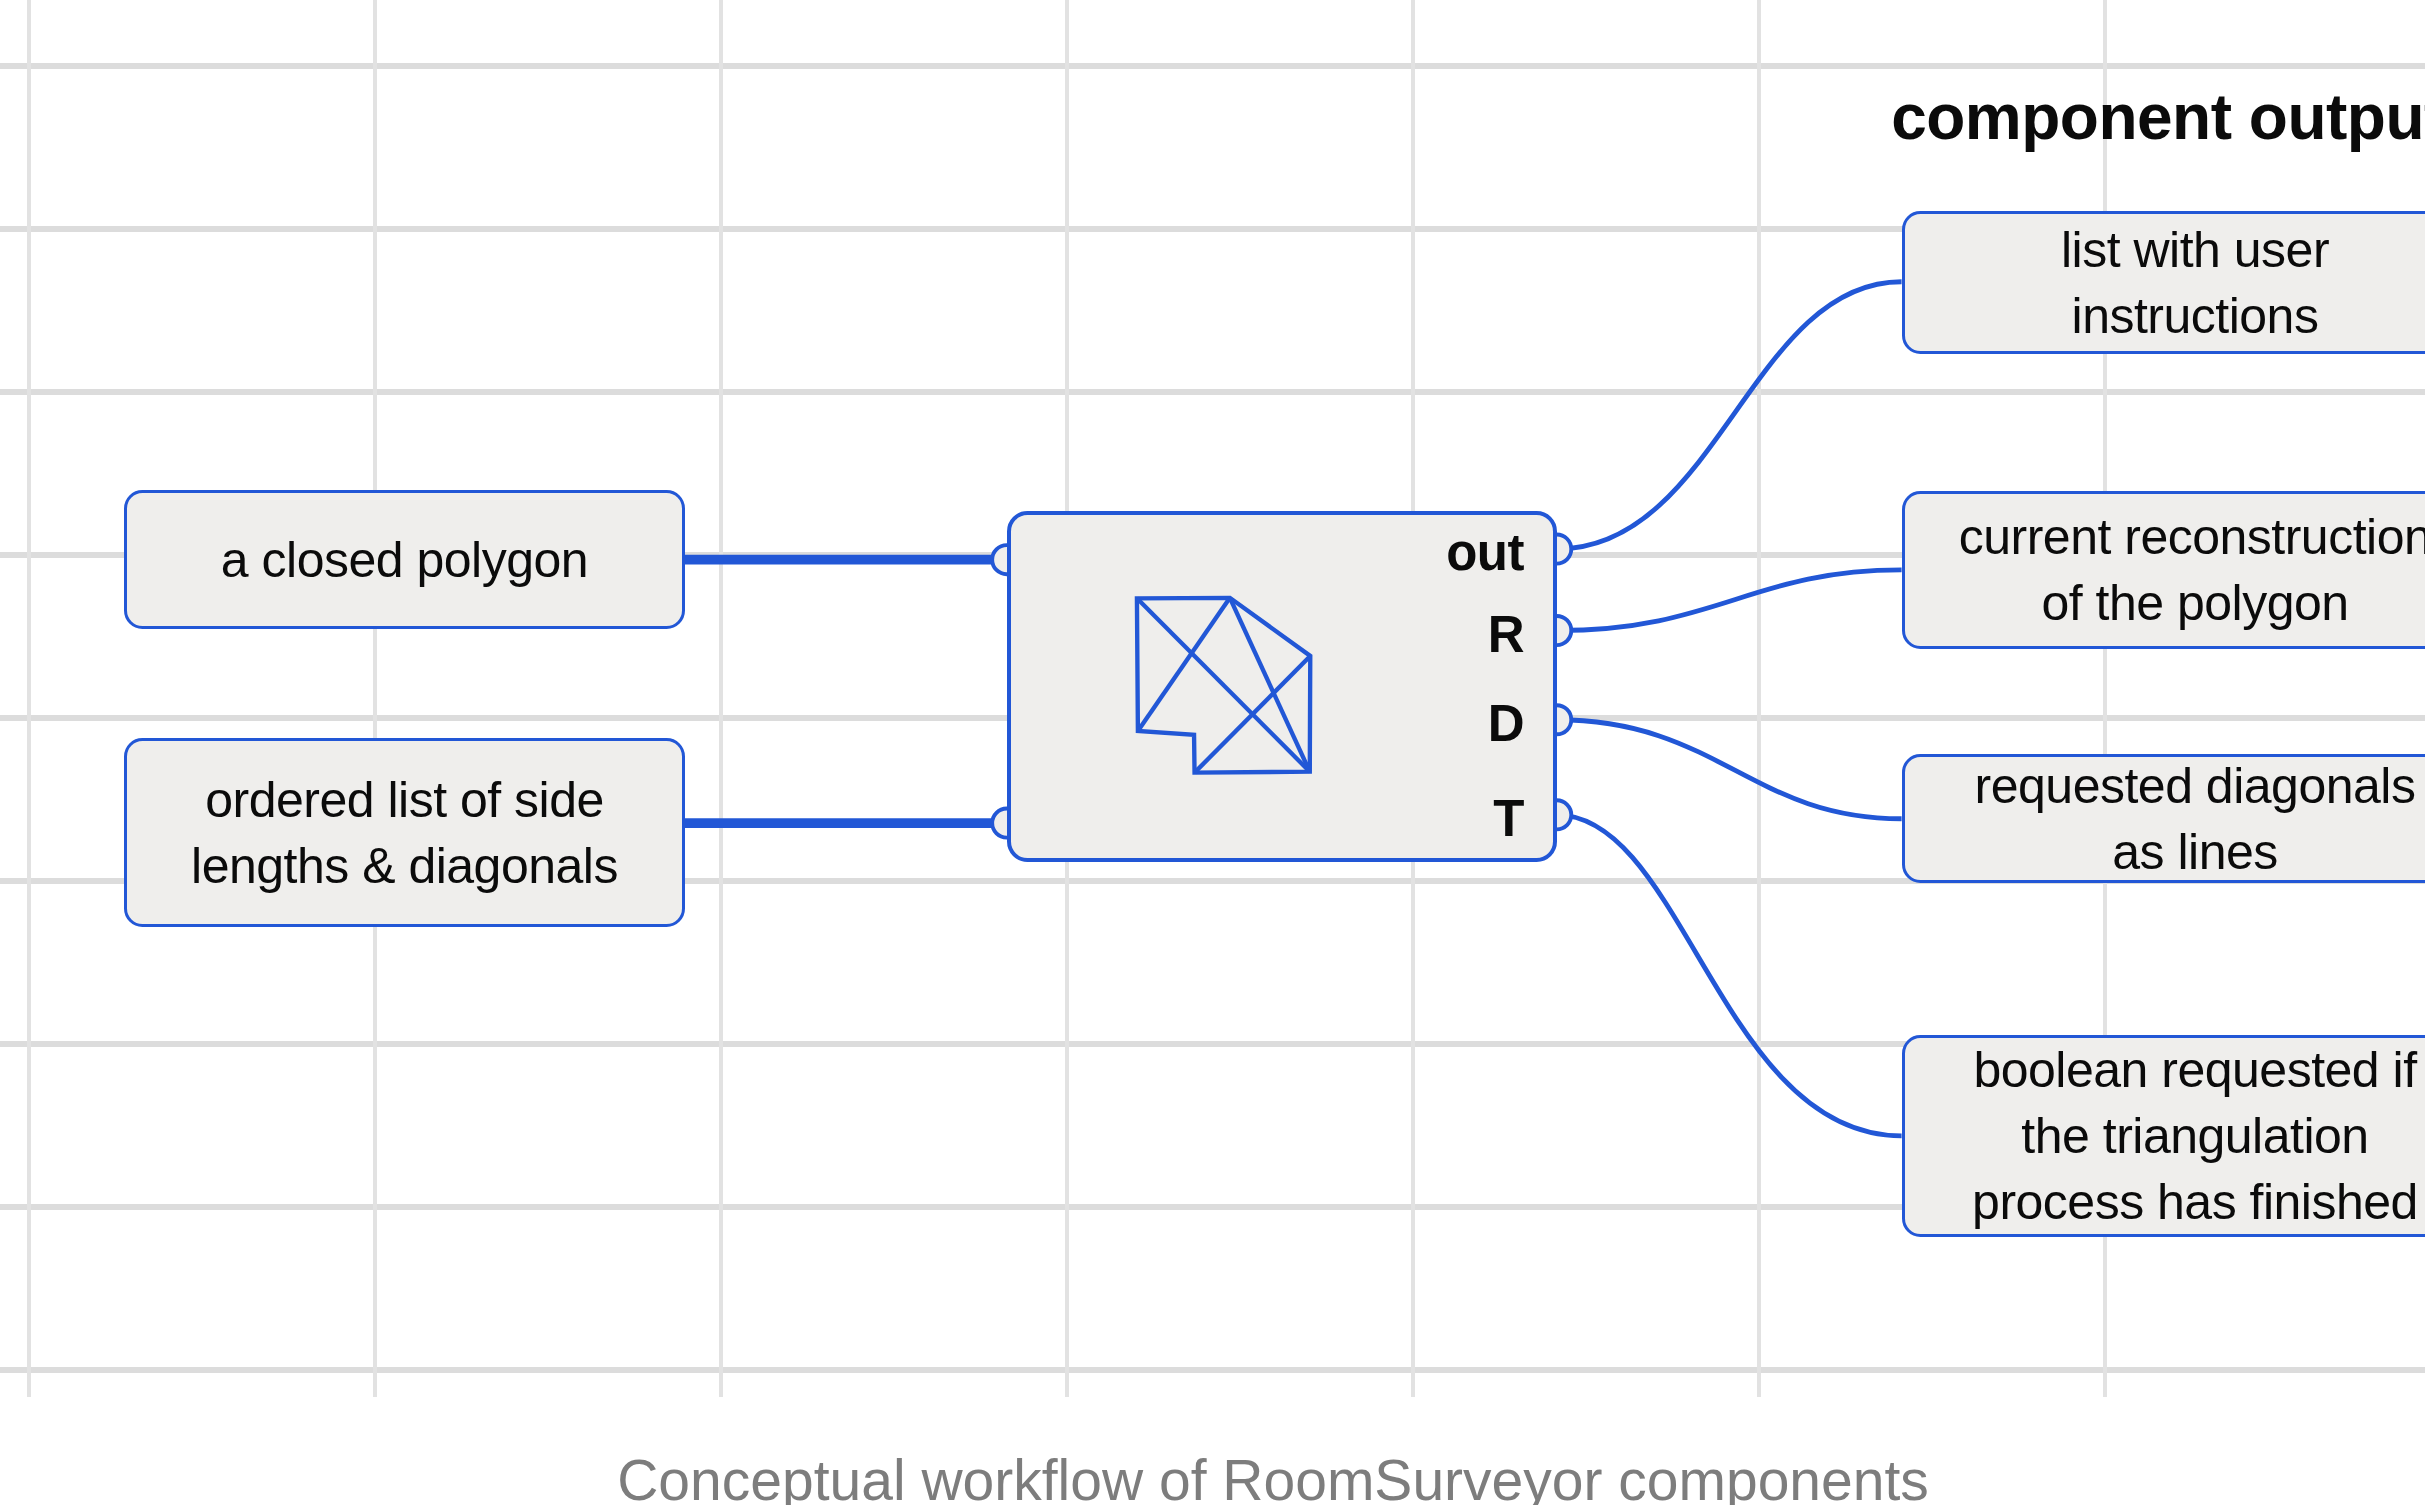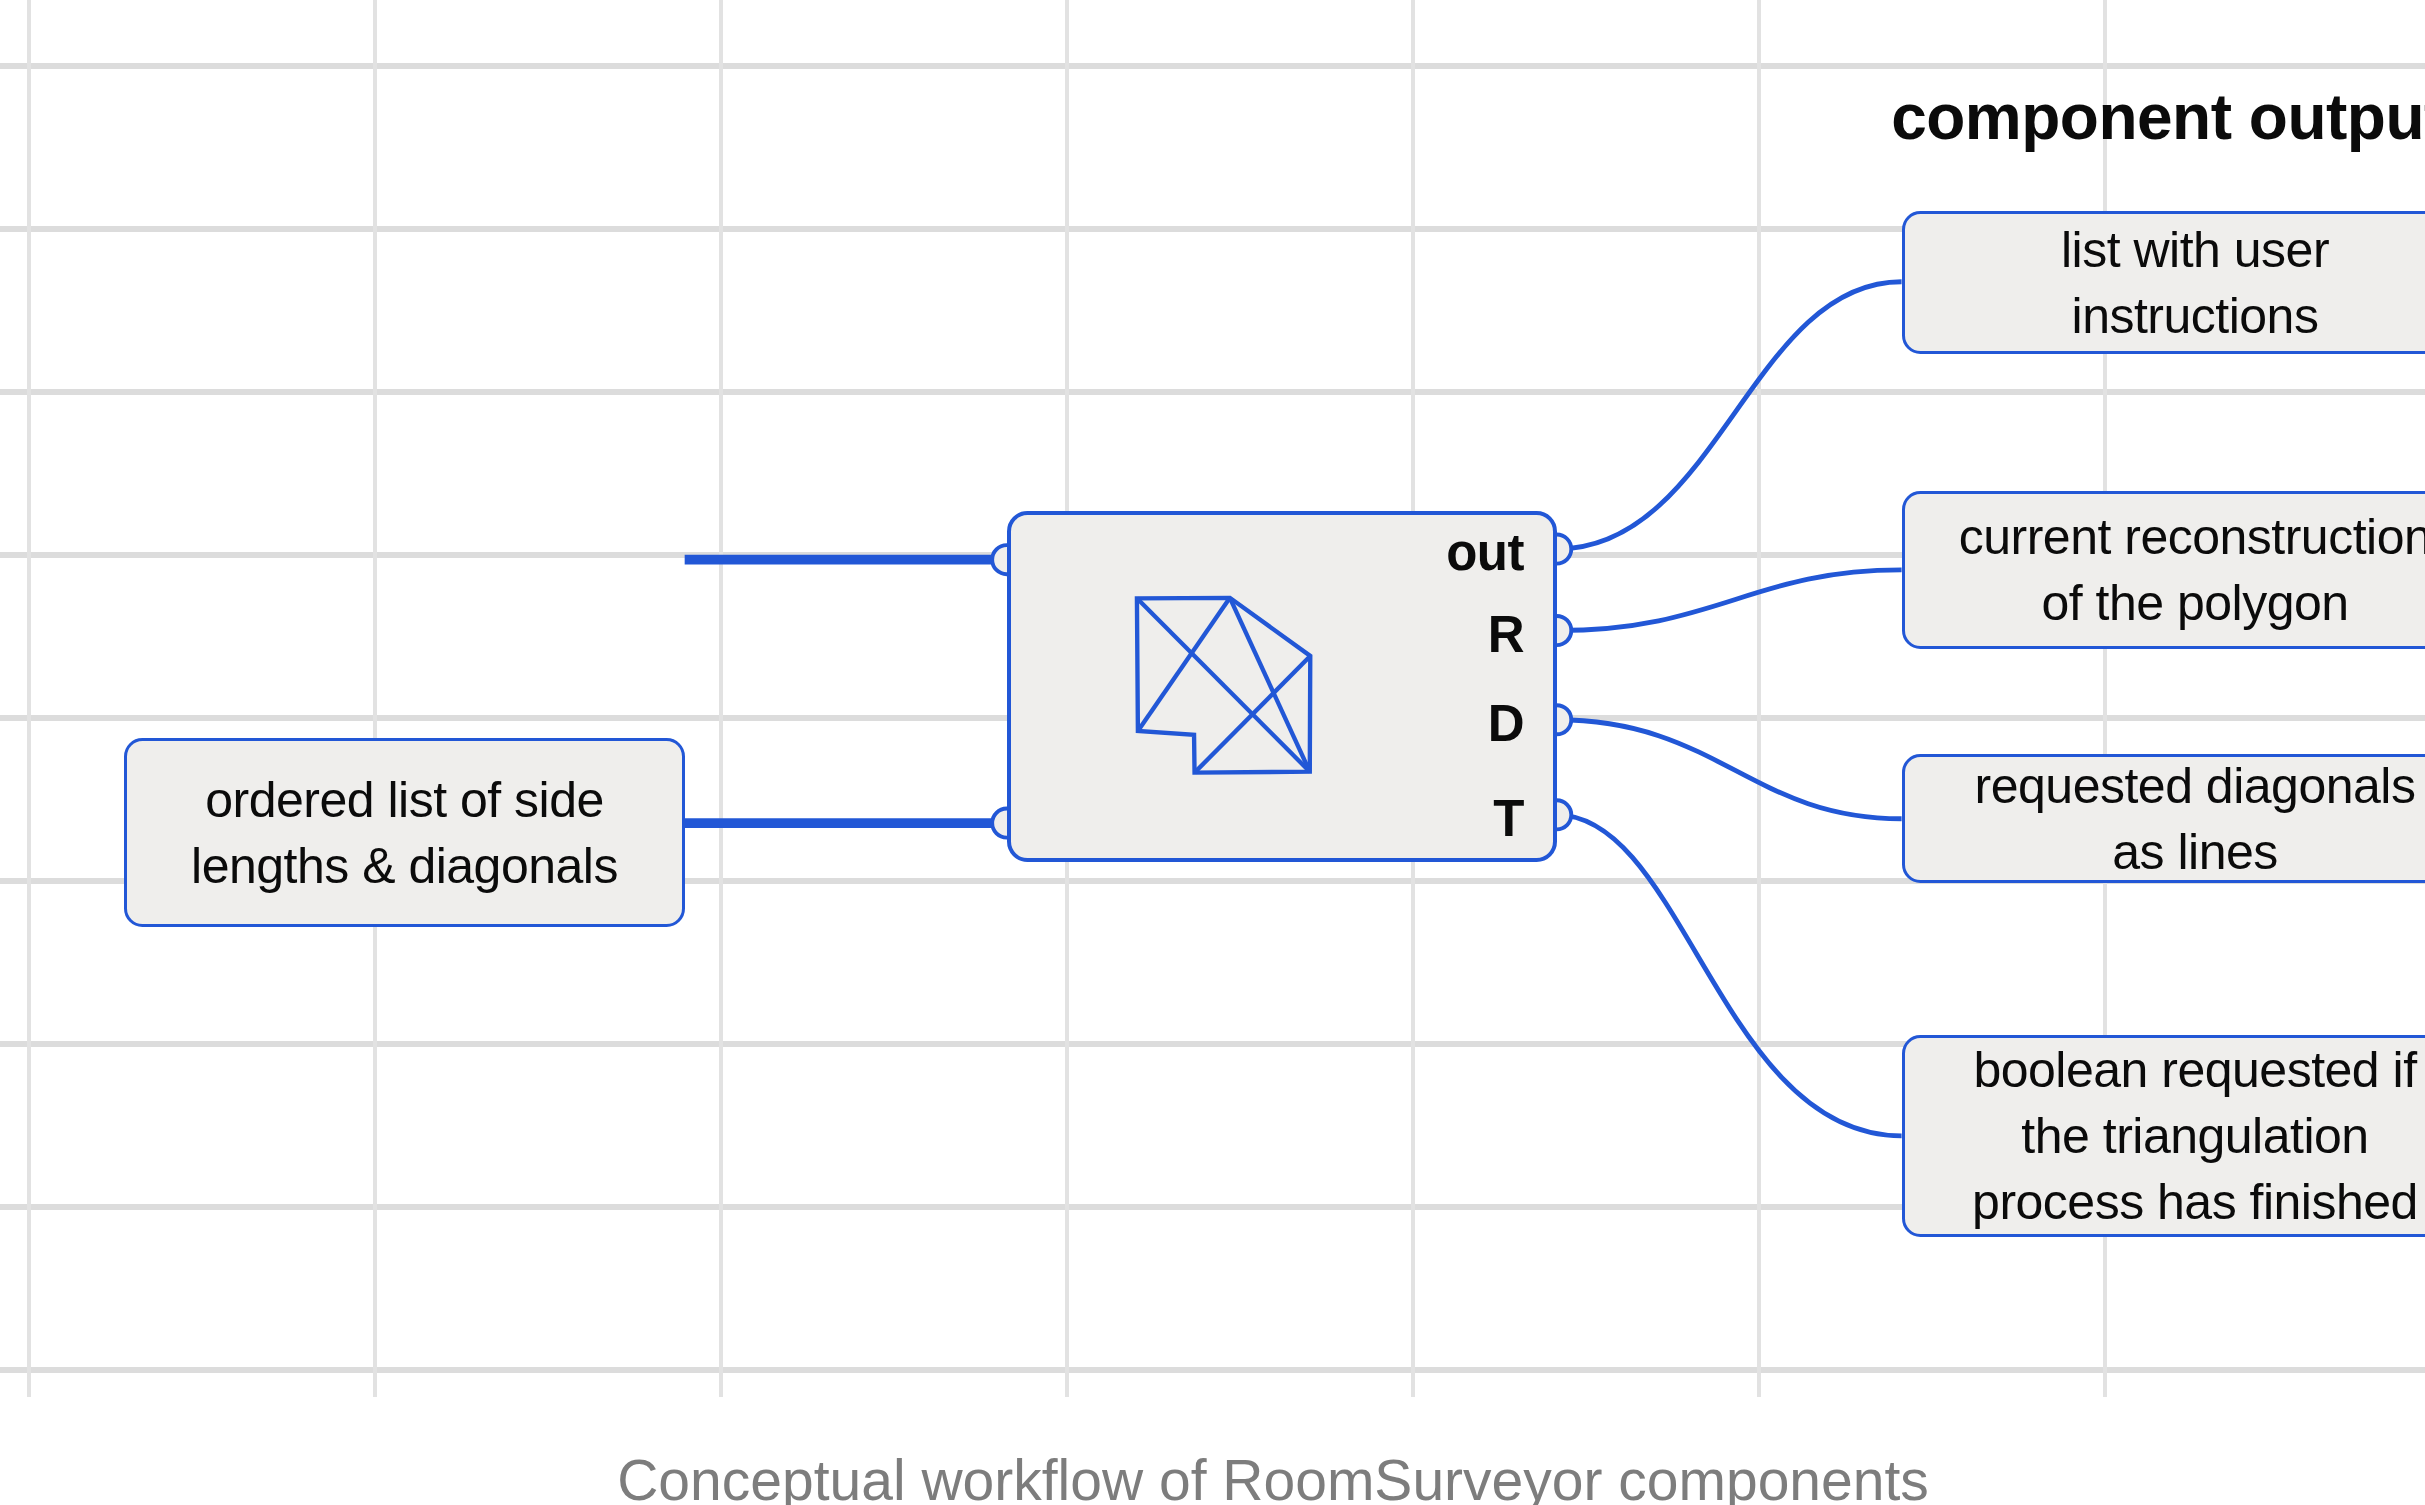--- a/index.html
+++ b/index.html
@@ -123,20 +123,23 @@
     <circle cx="2075" cy="1697" r="30" fill="#efeeec" stroke="#2257d6" stroke-width="8"></circle>
     <circle cx="3209" cy="1132" r="30" fill="#efeeec" stroke="#2257d6" stroke-width="8"></circle>
     <circle cx="3209" cy="1300" r="30" fill="#efeeec" stroke="#2257d6" stroke-width="8"></circle>
     <circle cx="3209" cy="1484" r="30" fill="#efeeec" stroke="#2257d6" stroke-width="8"></circle>
     <circle cx="3209" cy="1680" r="30" fill="#efeeec" stroke="#2257d6" stroke-width="8"></circle>
   </svg>
 
 
   <div class="section-title outputs-title">component outputs</div>
 
+  <div class="node-box input-box-1">
+    <div class="box-label">a closed polygon</div>
+  </div>
   <div class="node-box input-box-2">
     <div class="box-label">ordered list of side
 lengths &amp; diagonals</div>
   </div>
 
   <div class="component">
     <svg class="icon-svg" width="189" height="184" viewBox="0 0 390 380" xmlns="http://www.w3.org/2000/svg">
       <polygon points="10,11 202,10 368,130 367,369 129,371 128,293 12,285" fill="none" stroke="#2257d6" stroke-width="9"></polygon>
       <line x1="10" y1="11" x2="367" y2="369" stroke="#2257d6" stroke-width="9"></line>
       <line x1="202" y1="10" x2="12" y2="285" stroke="#2257d6" stroke-width="9"></line>

